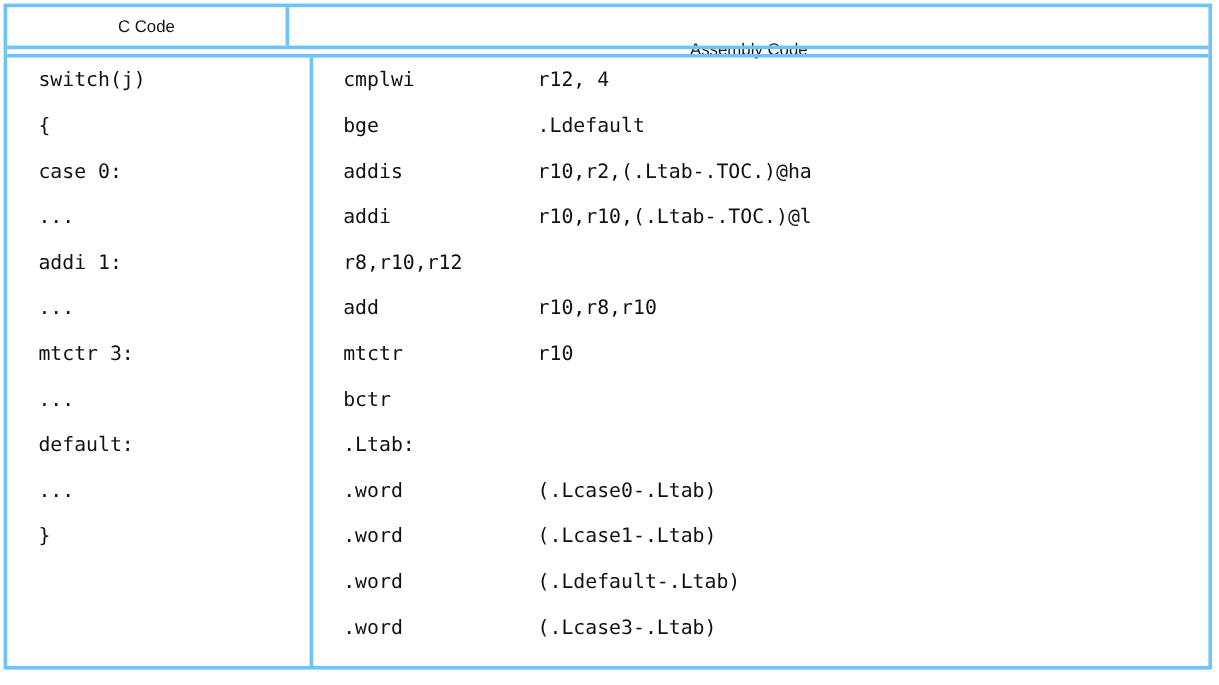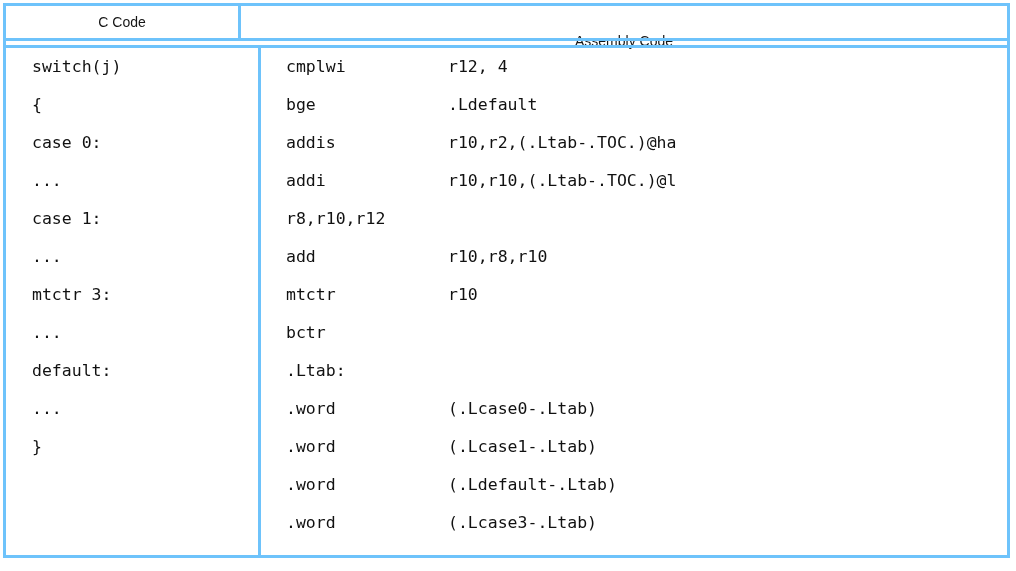--- a/index.html
+++ b/index.html
@@ -143,21 +143,21 @@
   <div class="rule-b"></div>
 
   <div class="body-area">
 
     <div class="col-c">
       <div id="c-code-lines">
           <div class="code-line">switch(j)</div>
           <div class="code-line">{</div>
           <div class="code-line">case 0:</div>
           <div class="code-line">...</div>
-          <div class="code-line">case 1:</div>
+          <div class="code-line">addi 1:</div>
           <div class="code-line">...</div>
           <div class="code-line">mtctr 3:</div>
           <div class="code-line">...</div>
           <div class="code-line">default:</div>
           <div class="code-line">...</div>
           <div class="code-line">}</div>
         </div>
 
       <div class="edge-mark mid"></div>
     </div>

